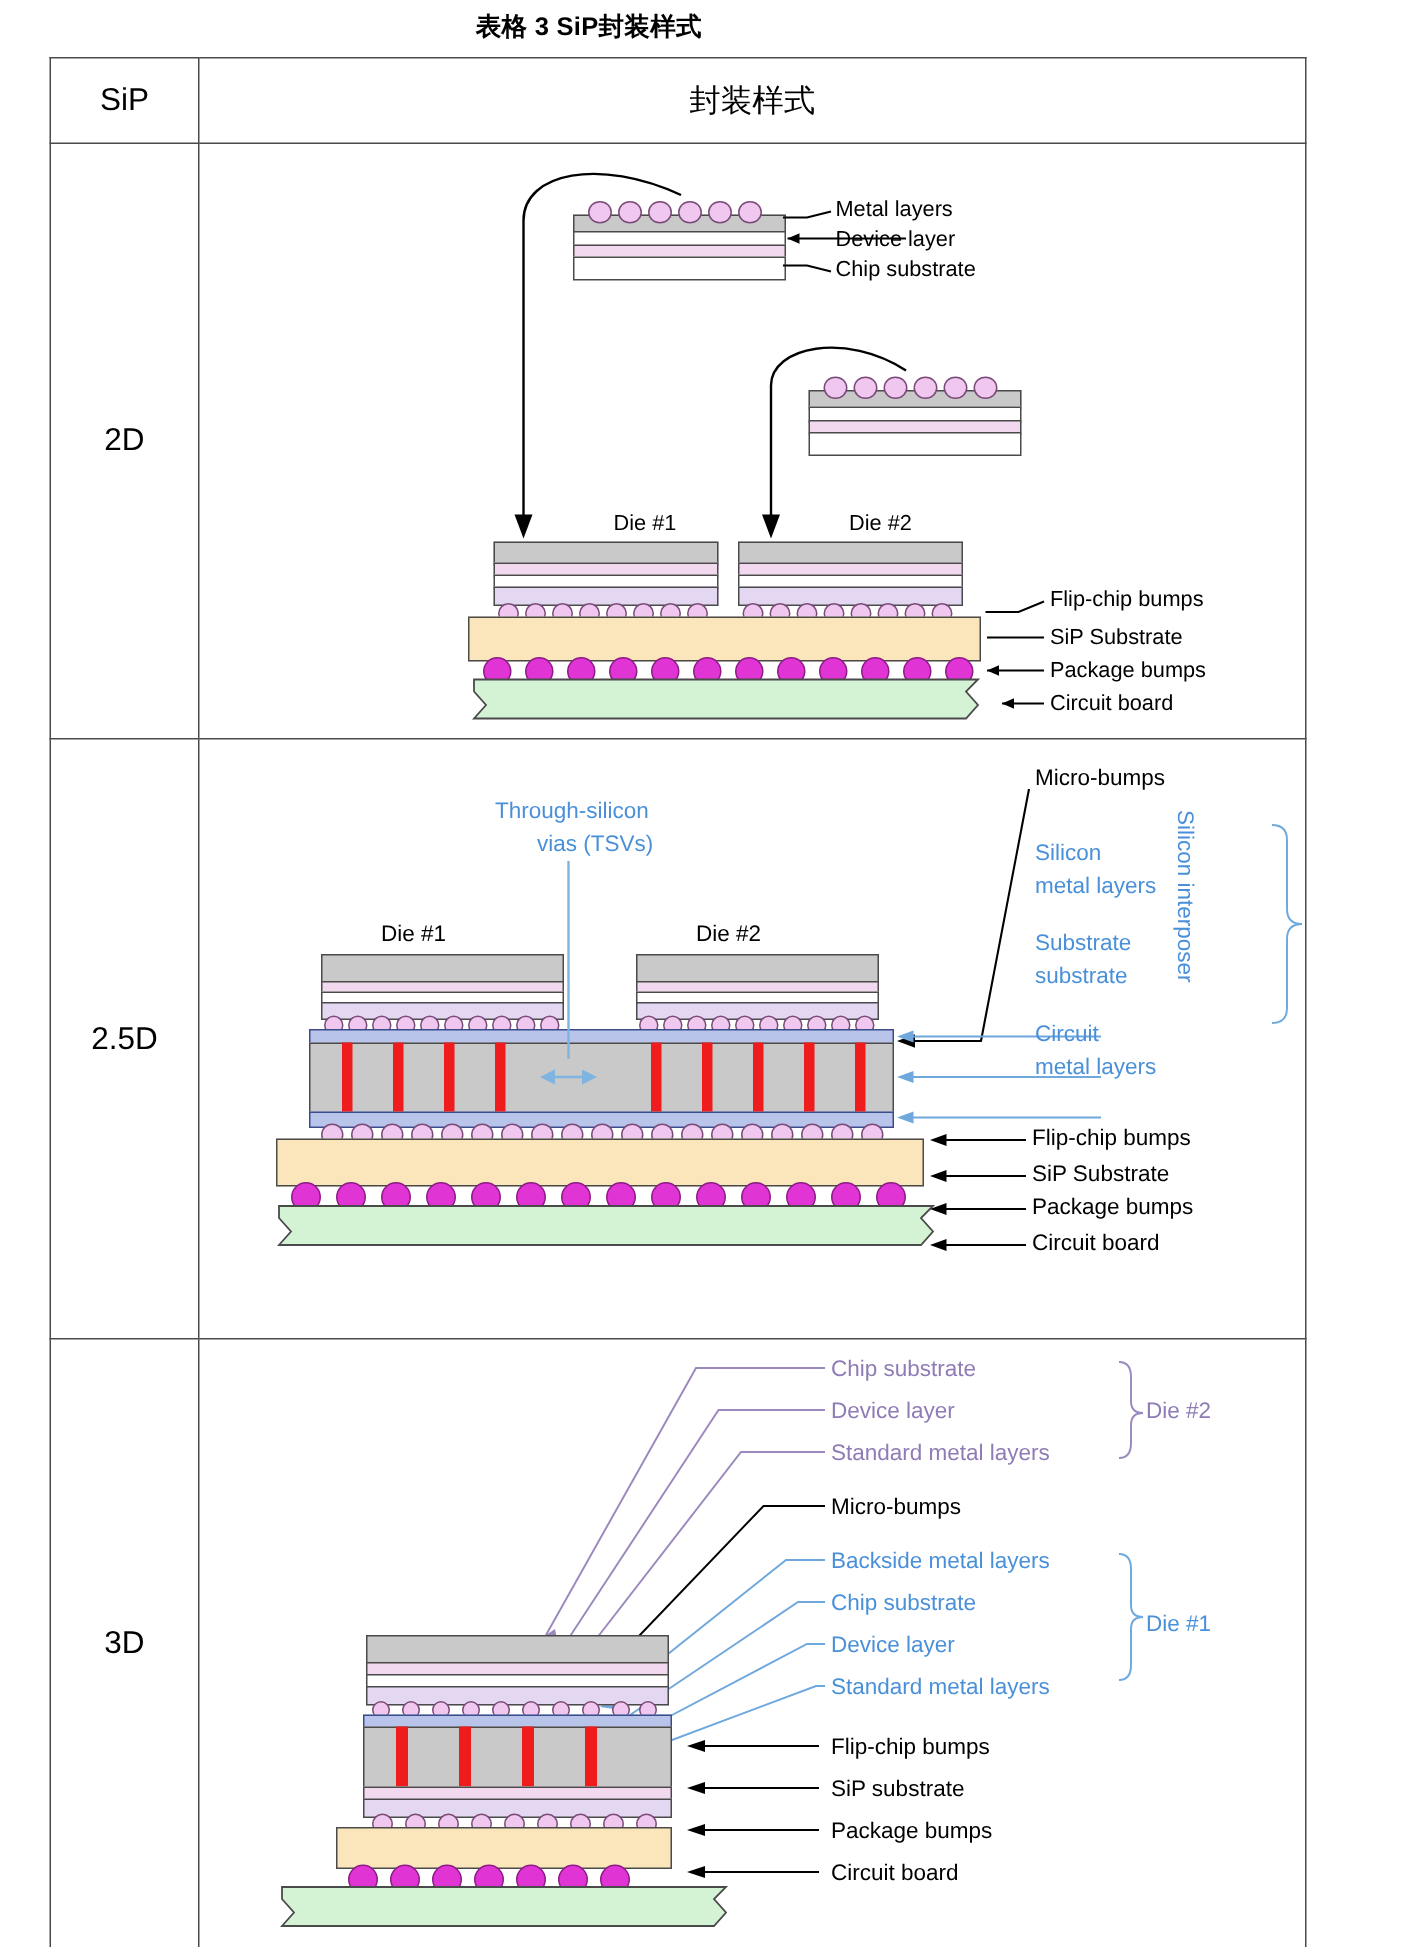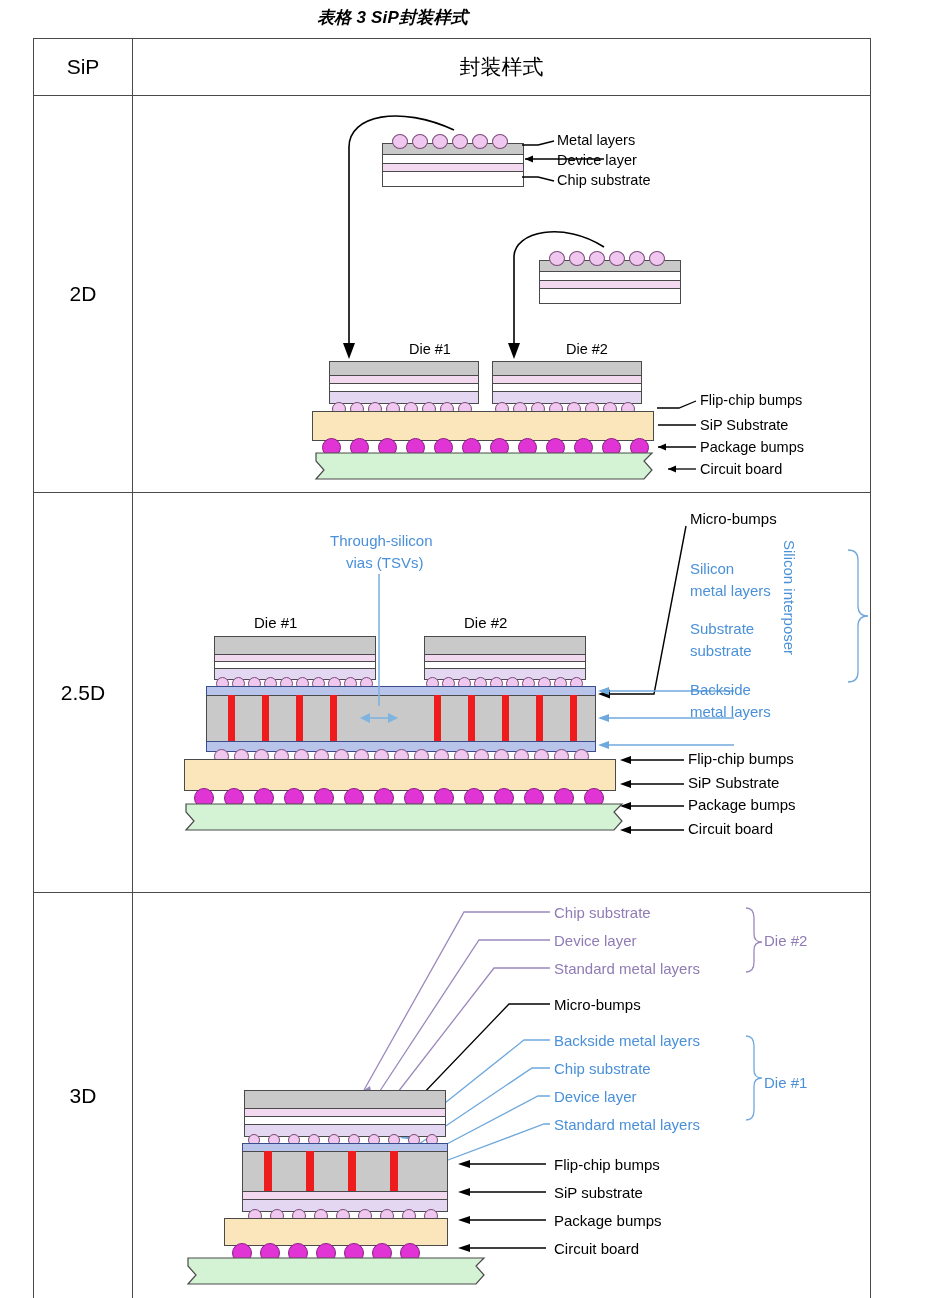--- a/index.html
+++ b/index.html
@@ -1,21 +1,21 @@
 <!DOCTYPE html>
 <html><head>
 <meta charset="utf-8">
 <style>
   html,body{margin:0;padding:0;background:#ffffff;}
   body{width:946px;height:1298px;font-family:"Liberation Sans",sans-serif;color:#000;overflow:hidden;}
   #root{position:relative;width:946px;height:1298px;}
 
   .caption{
     position:absolute;top:6px;left:0;width:785px;text-align:center;
-    font-size:17px;font-weight:bold;letter-spacing:.2px;font-style:italic;
+    font-size:17px;font-weight:bold;letter-spacing:.2px;
   }
 
   table.maintable{
     position:absolute;left:33px;top:38px;width:838px;
     border-collapse:collapse;
   }
   table.maintable td{border:1px solid #4a4a4a;vertical-align:middle;}
   .hdr{height:54px;text-align:center;font-size:21px;margin-top:12px;}
   .col1{width:96px;text-align:center;font-size:21px;}
   .cell-2d{height:394px;}
@@ -173,21 +173,21 @@
         </div>
       </td>
     </tr>
 
     <tr>
       <td class="col1">2.5D</td>
       <td class="cell-25d">
         <div class="diagwrap">
 
           <div class="lbl blue" style="left:196px;top:38px;font-size:15px;">Through-silicon</div>
-          <div class="lbl blue" style="left:212px;top:60px;font-size:15px;">vias (TSVs)</div>
+          <div class="lbl blue" style="left:224px;top:60px;font-size:15px;">vias (TSVs)</div>
 
           <div class="lbl" style="left:120px;top:120px;font-size:15px;">Die #1</div>
           <div class="lbl" style="left:330px;top:120px;font-size:15px;">Die #2</div>
 
           <div class="abs gray" style="left:80px;top:142px;width:160px;height:18px;"></div>
           <div class="abs pink" style="left:80px;top:160px;width:160px;height:7px;"></div>
           <div class="abs white" style="left:80px;top:167px;width:160px;height:7px;"></div>
           <div class="abs violet" style="left:80px;top:174px;width:160px;height:10px;"></div>
 
           <div class="abs gray" style="left:290px;top:142px;width:160px;height:18px;"></div>
@@ -304,21 +304,21 @@
             <path d="M490,336 L550,336" stroke="#000" fill="none" stroke-width="1.3"></path>
             <polygon points="486,336 497,332 497,340" fill="#000"></polygon>
             <path d="M714,56 q10,0 10,10 L724,112 q0,10 10,10 q-10,0 -10,10 L724,178 q0,10 -10,10" stroke="#6fa8dc" fill="none" stroke-width="1.3"></path>
           </svg>
 
           <div class="lbl" style="left:556px;top:16px;font-size:15px;">Micro-bumps</div>
           <div class="lbl blue" style="left:556px;top:66px;font-size:15px;">Silicon</div>
           <div class="lbl blue" style="left:556px;top:88px;font-size:15px;">metal layers</div>
           <div class="lbl blue" style="left:556px;top:126px;font-size:15px;">Substrate</div>
           <div class="lbl blue" style="left:556px;top:148px;font-size:15px;">substrate</div>
-          <div class="lbl blue" style="left:556px;top:187px;font-size:15px;">Backside</div>
+          <div class="lbl blue" style="left:556px;top:187px;font-size:15px;">Circuit</div>
           <div class="lbl blue" style="left:556px;top:209px;font-size:15px;">metal layers</div>
 
           <div class="lbl blue" style="left:664px;top:46px;font-size:15px;transform:rotate(90deg);transform-origin:left top;">Silicon interposer</div>
 
           <div class="lbl" style="left:554px;top:256px;font-size:15px;">Flip-chip bumps</div>
           <div class="lbl" style="left:554px;top:280px;font-size:15px;">SiP Substrate</div>
           <div class="lbl" style="left:554px;top:302px;font-size:15px;">Package bumps</div>
           <div class="lbl" style="left:554px;top:326px;font-size:15px;">Circuit board</div>
 
         </div>

